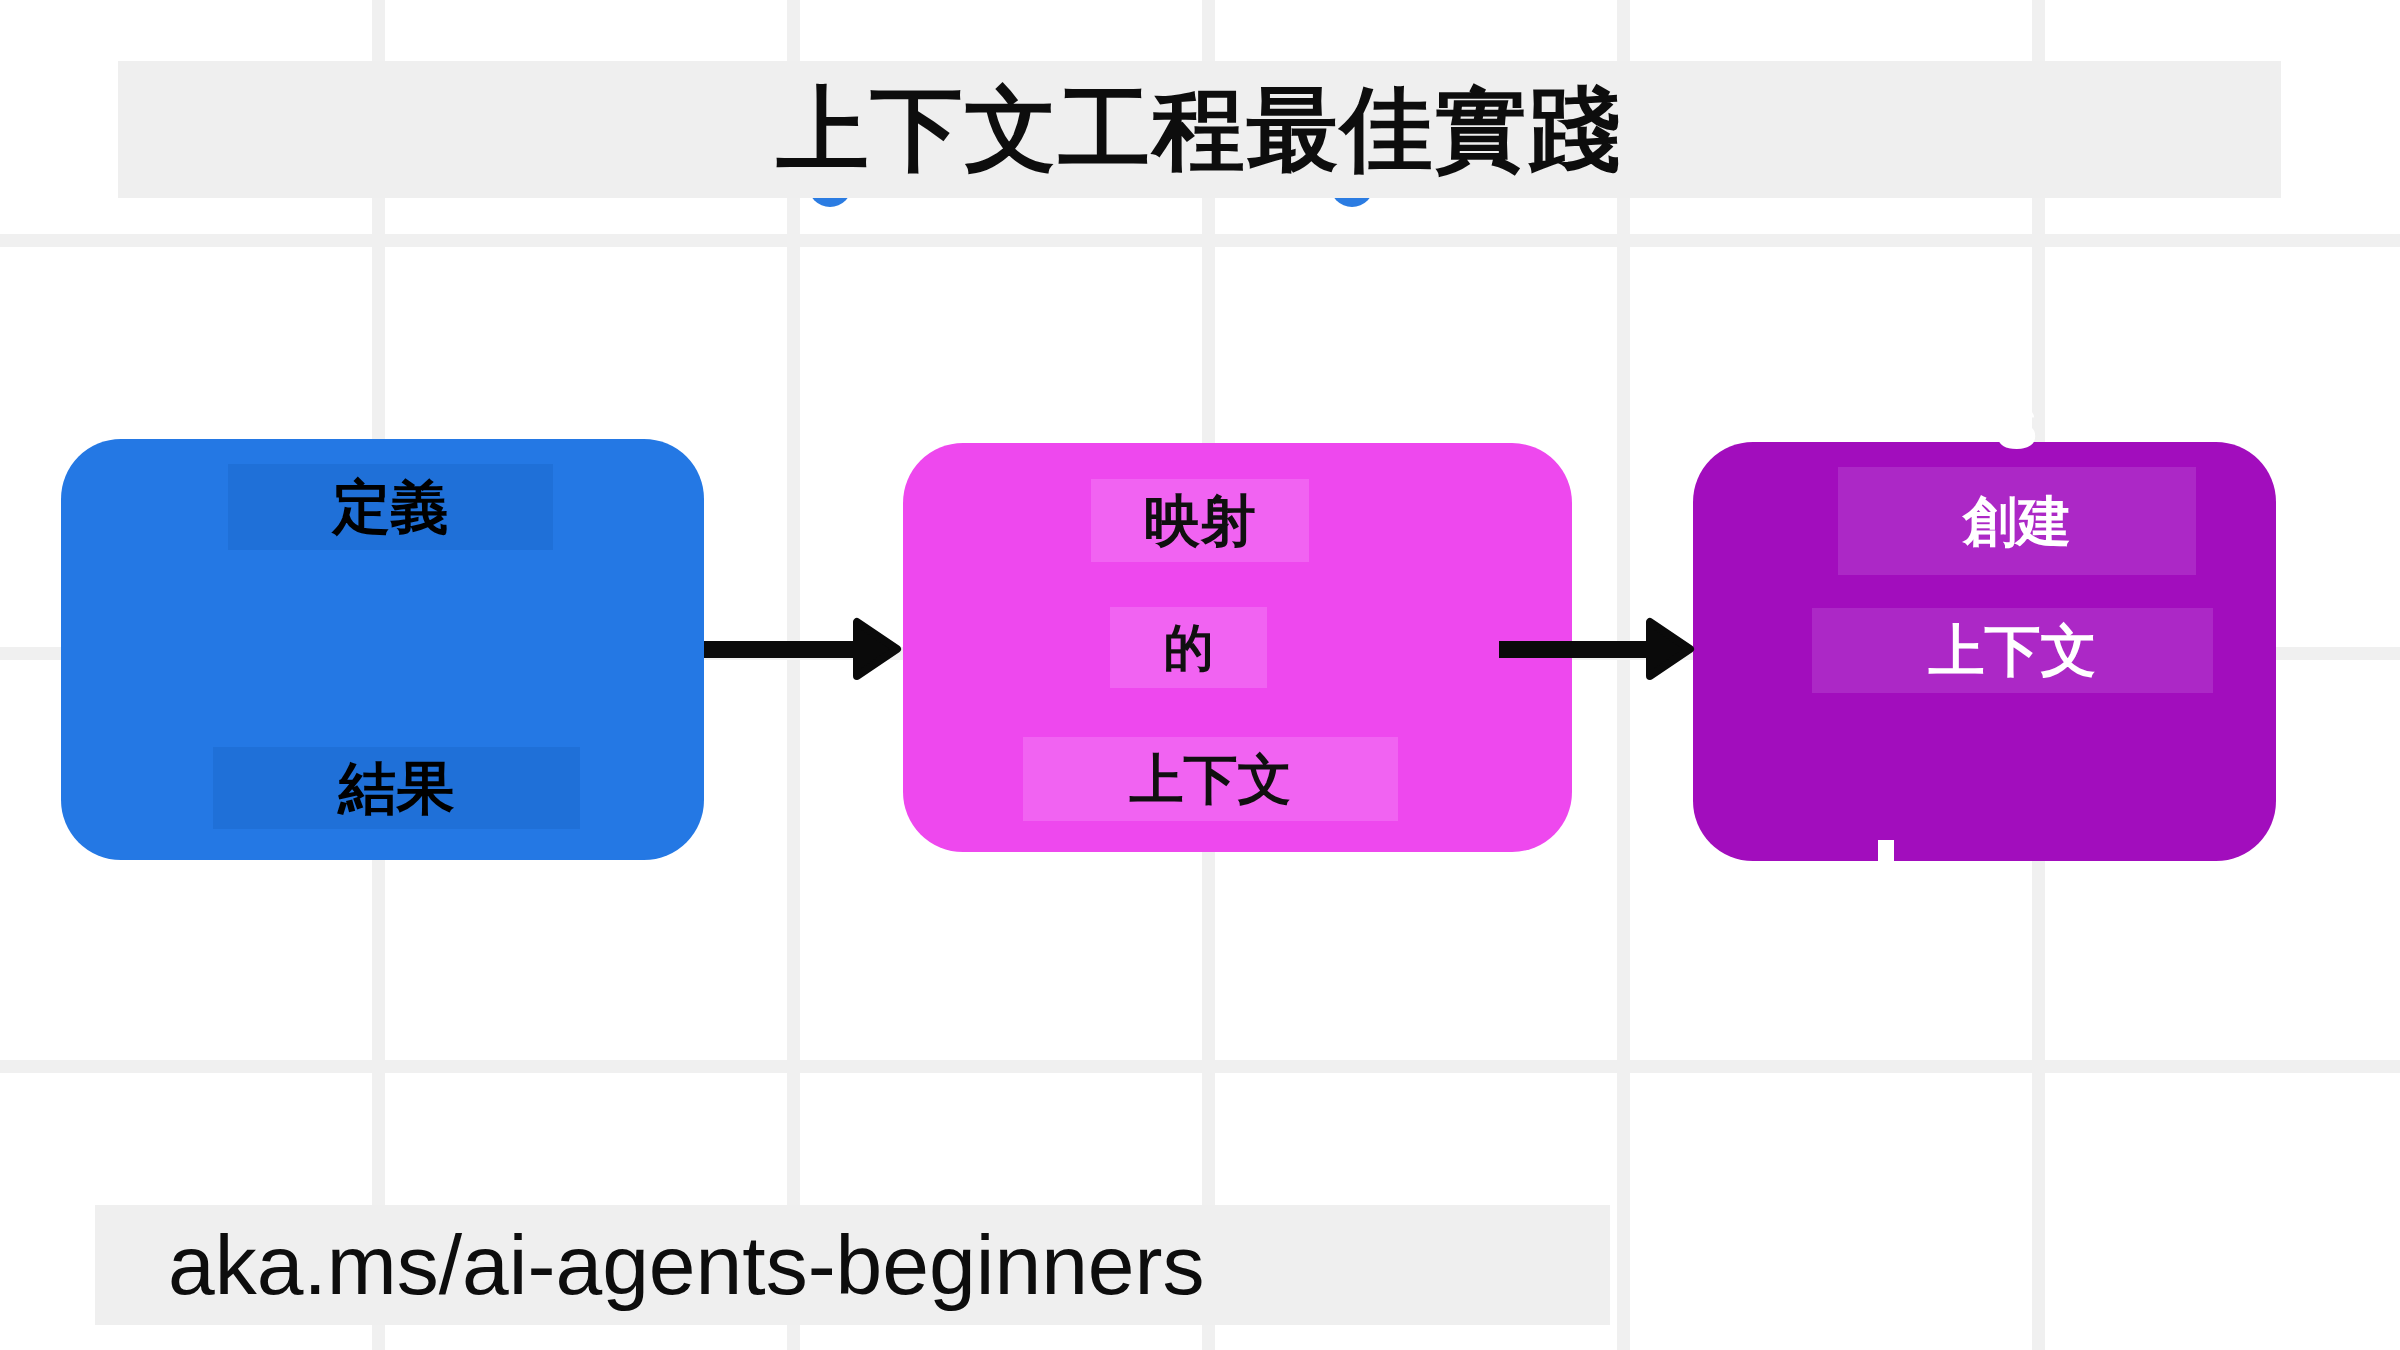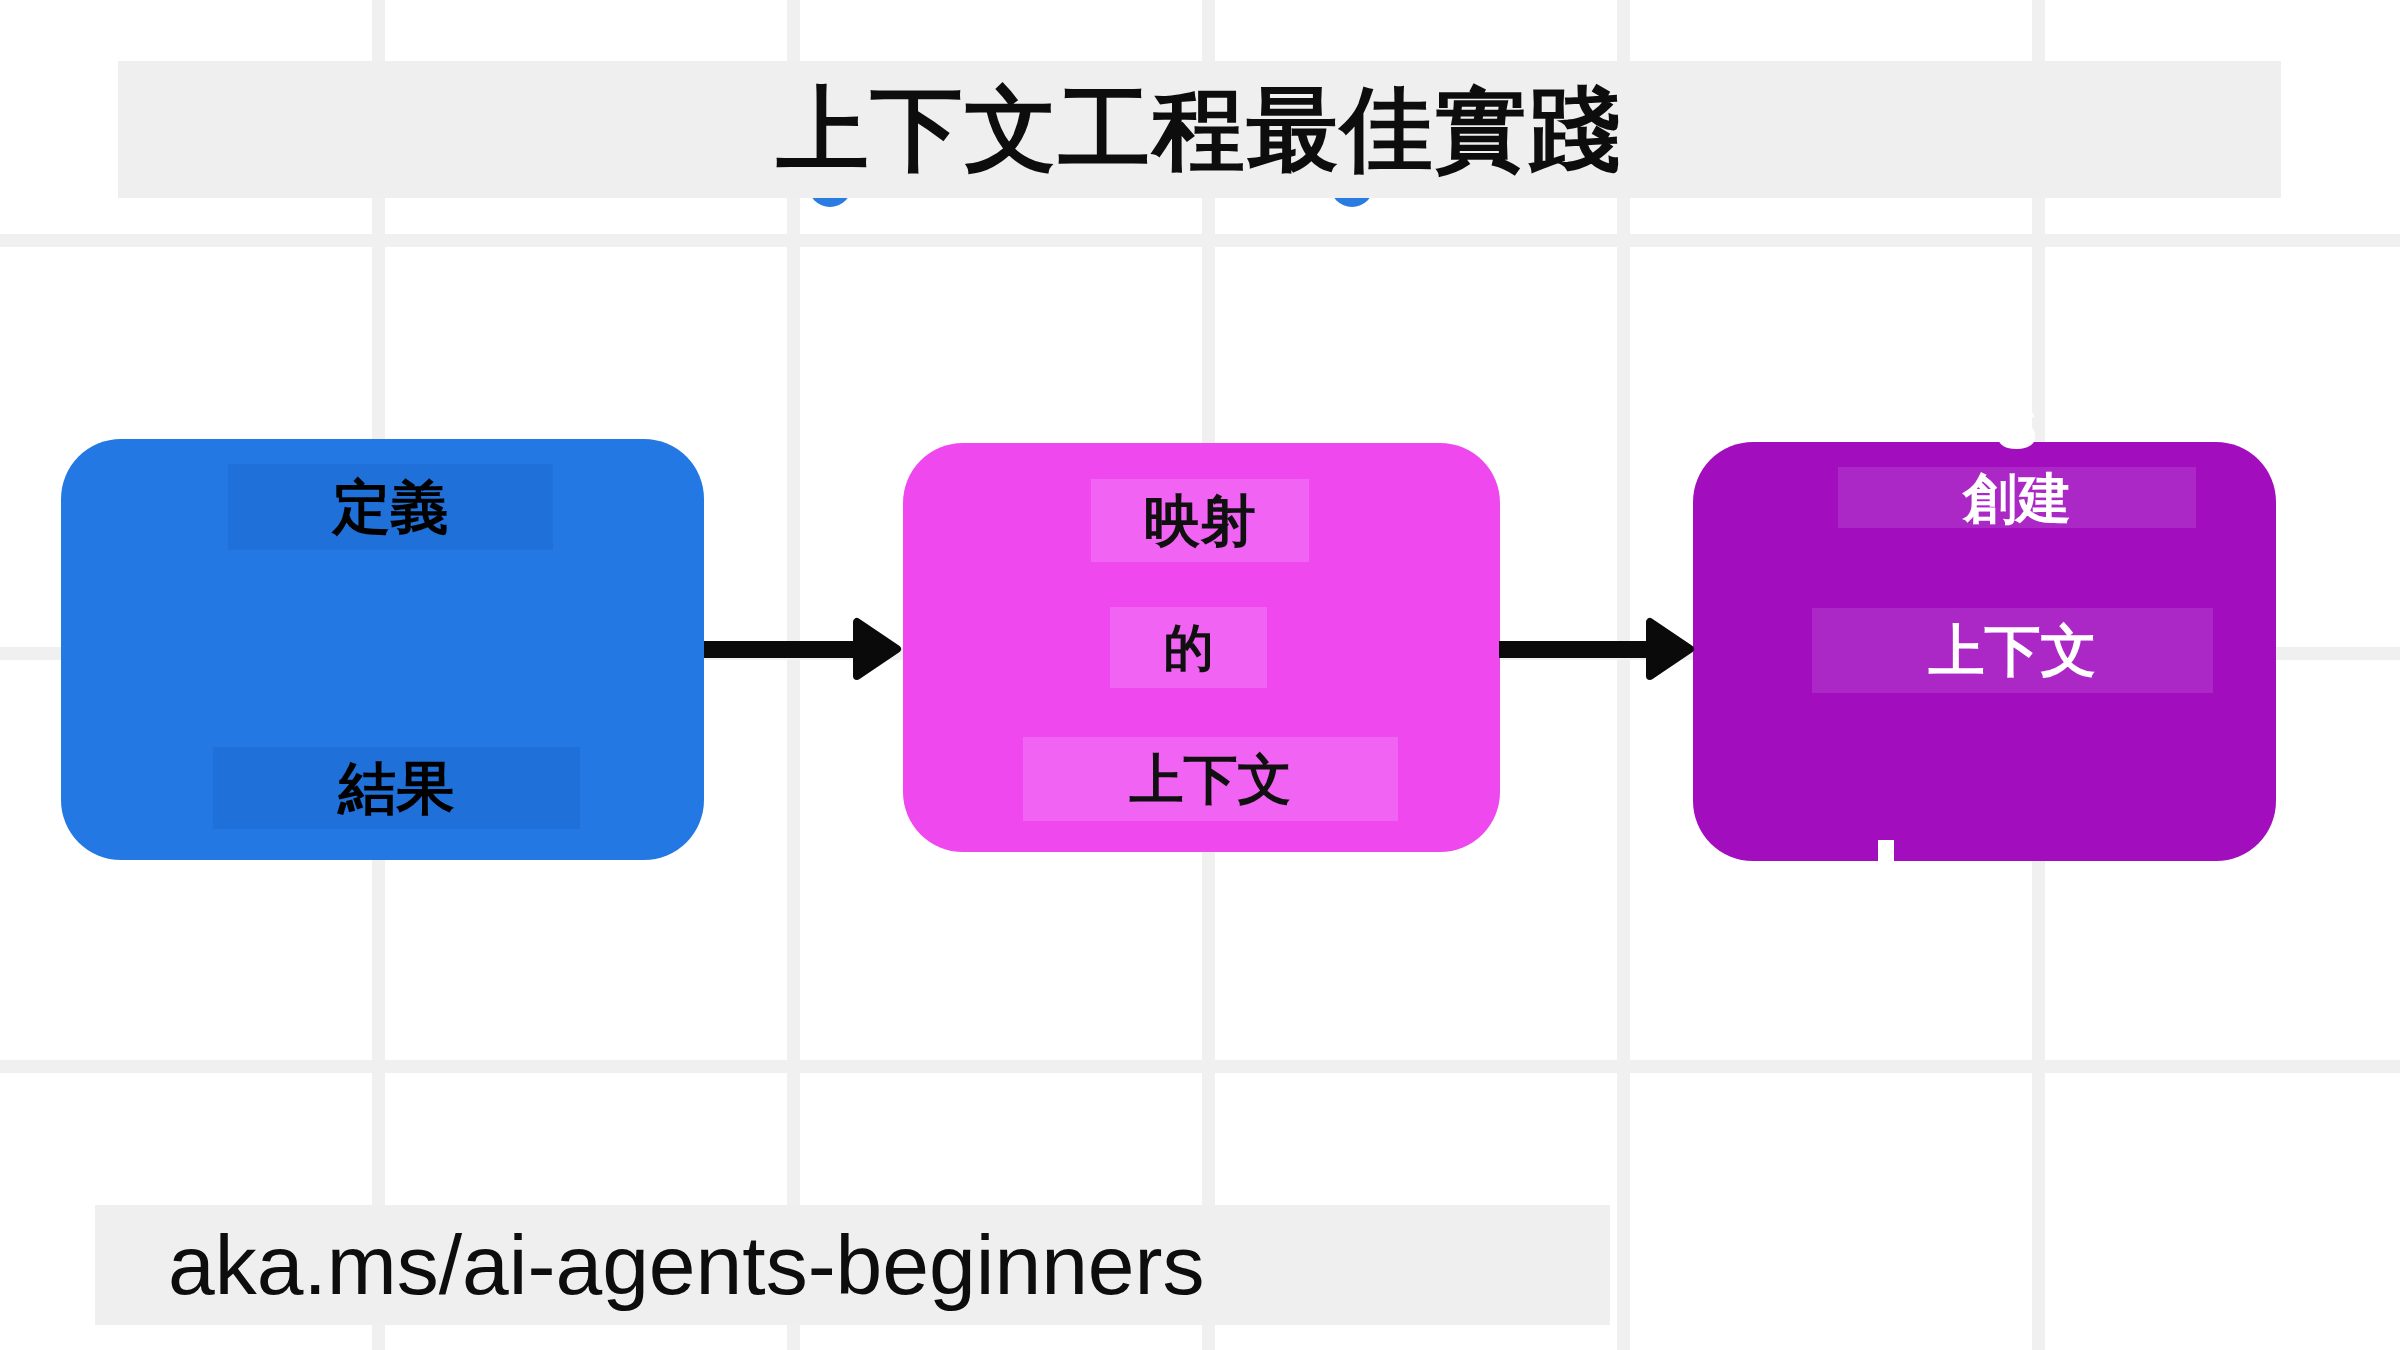--- a/index.html
+++ b/index.html
@@ -22,36 +22,36 @@
   .bump{
     position:absolute;width:44px;height:44px;border-radius:50%;
     background:var(--bump-blue);z-index:1;
   }
   #bump-left{left:808px;top:163px;}
   #bump-right{left:1330px;top:163px;}
   .node{
     position:absolute;border-radius:60px;z-index:2;
   }
   #box-define{left:61px;top:439px;width:643px;height:421px;background:var(--blue-box);}
-  #box-map{left:903px;top:443px;width:597px;height:409px;background:var(--magenta-box);}
+  #box-map{left:903px;top:443px;width:669px;height:409px;background:var(--magenta-box);}
   #box-create{left:1693px;top:442px;width:583px;height:419px;background:var(--purple-box);}
   .node-label{
     position:absolute;display:flex;align-items:center;justify-content:center;
     font-weight:700;line-height:1;
   }
   #box-define .node-label{background:var(--blue-label-bg);color:#000000;}
   #box-map .node-label{background:var(--magenta-label-bg);color:#101010;}
   #box-create .node-label{background:var(--purple-label-bg);color:#ffffff;}
   #lbl-define-1{left:167px;top:25px;width:325px;height:86px;font-size:58px;}
   #lbl-define-2{left:211px;top:172px;width:245px;height:80px;font-size:58px;}
   #lbl-define-3{left:152px;top:308px;width:367px;height:82px;font-size:58px;}
   #lbl-map-1{left:188px;top:36px;width:218px;height:83px;font-size:56px;}
   #lbl-map-2{left:207px;top:164px;width:157px;height:81px;font-size:50px;}
   #lbl-map-3{left:120px;top:294px;width:375px;height:84px;font-size:54px;}
-  #lbl-create-1{left:145px;top:25px;width:358px;height:61px;font-size:54px;}
+  #lbl-create-1{left:145px;top:25px;width:358px;height:108px;font-size:54px;}
   #lbl-create-2{left:119px;top:166px;width:401px;height:85px;font-size:56px;}
   #lbl-create-3{left:84px;top:304px;width:463px;height:88px;font-size:62px;}
   .arrow{position:absolute;width:200px;height:80px;z-index:3;}
   #arrow-1{left:704px;top:609px;}
   #arrow-2{left:1499px;top:609px;}
   .fragment{
     position:absolute;color:var(--fragment-white);z-index:4;
     font-size:78px;font-weight:700;line-height:1;
   }
   #fragment-s-top{left:1995px;top:382px;}

